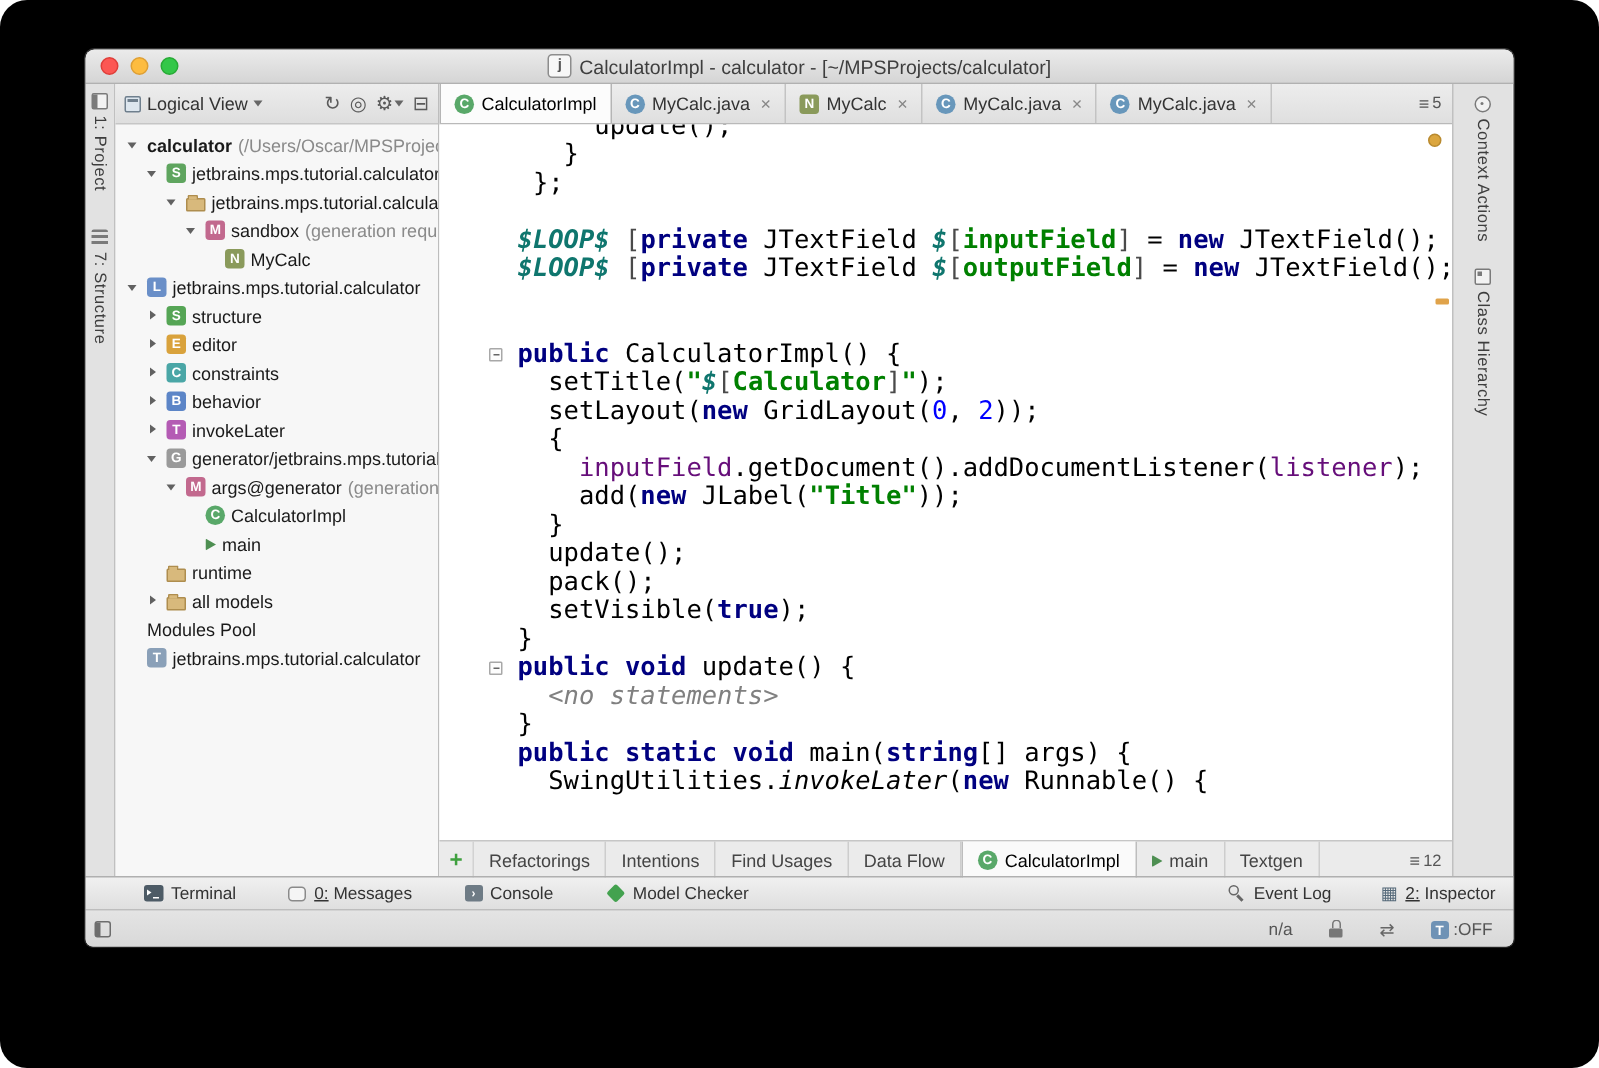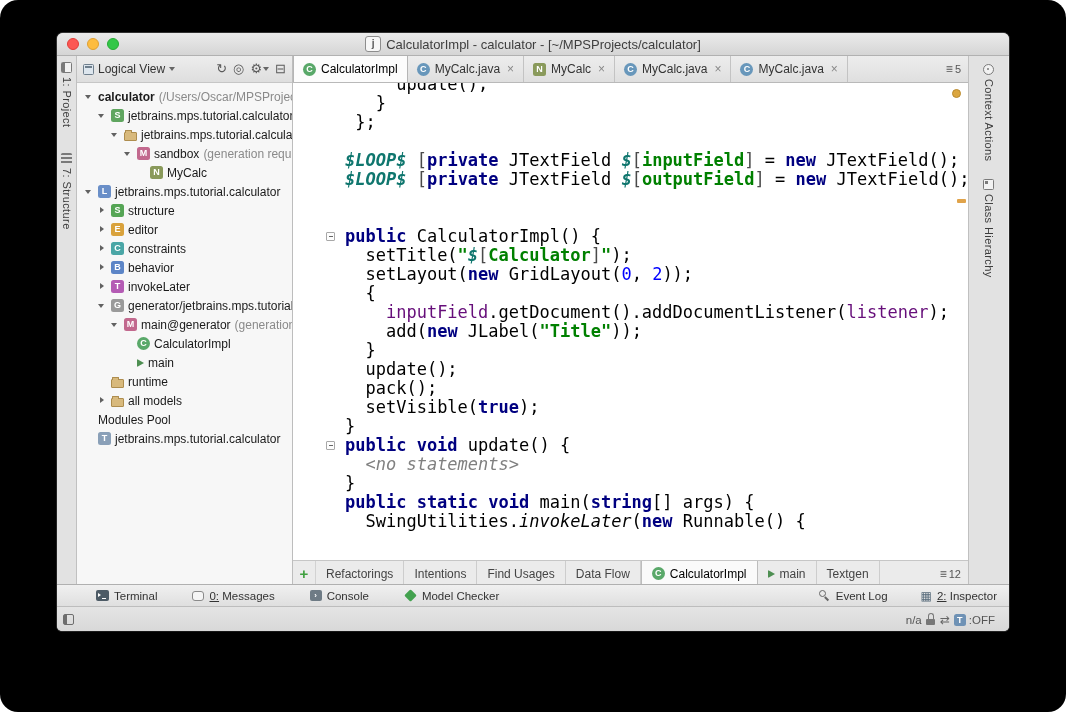--- a/index.html
+++ b/index.html
@@ -110,21 +110,21 @@
   .console-icon::before{content:"\203A";}
   .model-checker-icon{width:9px;height:9px;background:#43a24f;transform:rotate(45deg);border-radius:1.5px;margin:0 2px;}
   .event-log-icon{position:relative;width:13px;height:13px;}
   .event-log-icon::before{content:"";position:absolute;left:1px;top:1px;width:7px;height:7px;border:1.5px solid #666;border-radius:50%;box-sizing:border-box;}
   .event-log-icon::after{content:"";position:absolute;left:7px;top:7px;width:5px;height:1.5px;background:#666;transform:rotate(45deg);transform-origin:left center;}
   .inspector-icon::before{content:"\25A6";font-size:12px;color:#566a7a;line-height:12px;}
 
   .bottombar{height:26px;flex:none;background:linear-gradient(#e4e4e4,#d8d8d8);border-top:1px solid #bdbdbd;display:flex;align-items:center;padding:0 14px 0 6px;font-size:11.5px;color:#555;box-sizing:border-box;}
   .bb-toggle{width:11px;height:11px;border:1.5px solid #6d6d6d;border-radius:2px;position:relative;box-sizing:border-box;}
   .bb-toggle::before{content:"";position:absolute;left:0;top:0;bottom:0;width:3px;background:#6d6d6d;}
-  .bb-right{margin-left:auto;display:flex;align-items:center;gap:4px;}
+  .bb-right{margin-left:auto;display:flex;align-items:center;gap:24px;}
   .lock{position:relative;width:10px;height:13px;display:inline-block;}
   .lock::before{content:"";position:absolute;top:0;left:2px;width:6px;height:6px;border:1.5px solid #777;border-bottom:none;border-radius:3px 3px 0 0;box-sizing:border-box;}
   .lock::after{content:"";position:absolute;bottom:1px;left:0;width:9px;height:6px;background:#777;border-radius:1px;}
   .bb-ic{font-size:12px;color:#666;}
   .t-badge{width:12px;height:12px;background:#6f92b5;border-radius:2.5px;color:#fff;font:bold 9px/12px "Liberation Sans",sans-serif;text-align:center;display:inline-block;}
 </style>
 </head>
 <body>
 
 <div class="canvas">
@@ -225,21 +225,21 @@
               <span class="tree-label">invokeLater</span>
             </div>
             <div class="tree-row" style="padding-left: 19px;">
               <span class="arrow open"></span>
               <span class="ic ic-badge" style="background: rgb(154, 154, 154);">G</span>
               <span class="tree-label">generator/jetbrains.mps.tutorial.calculator</span>
             </div>
             <div class="tree-row" style="padding-left: 32px;">
               <span class="arrow open"></span>
               <span class="ic ic-badge" style="background: rgb(194, 105, 142);">M</span>
-              <span class="tree-label">main@generator</span>
+              <span class="tree-label">args@generator</span>
               <span class="tree-suffix"> (generation required)</span>
             </div>
             <div class="tree-row" style="padding-left: 45px;">
               <span class="arrow"></span>
               <span class="ic ic-badge round" style="background: rgb(89, 168, 105);">C</span>
               <span class="tree-label">CalculatorImpl</span>
             </div>
             <div class="tree-row" style="padding-left: 45px;">
               <span class="arrow"></span>
               <span class="ic ic-play"></span>

